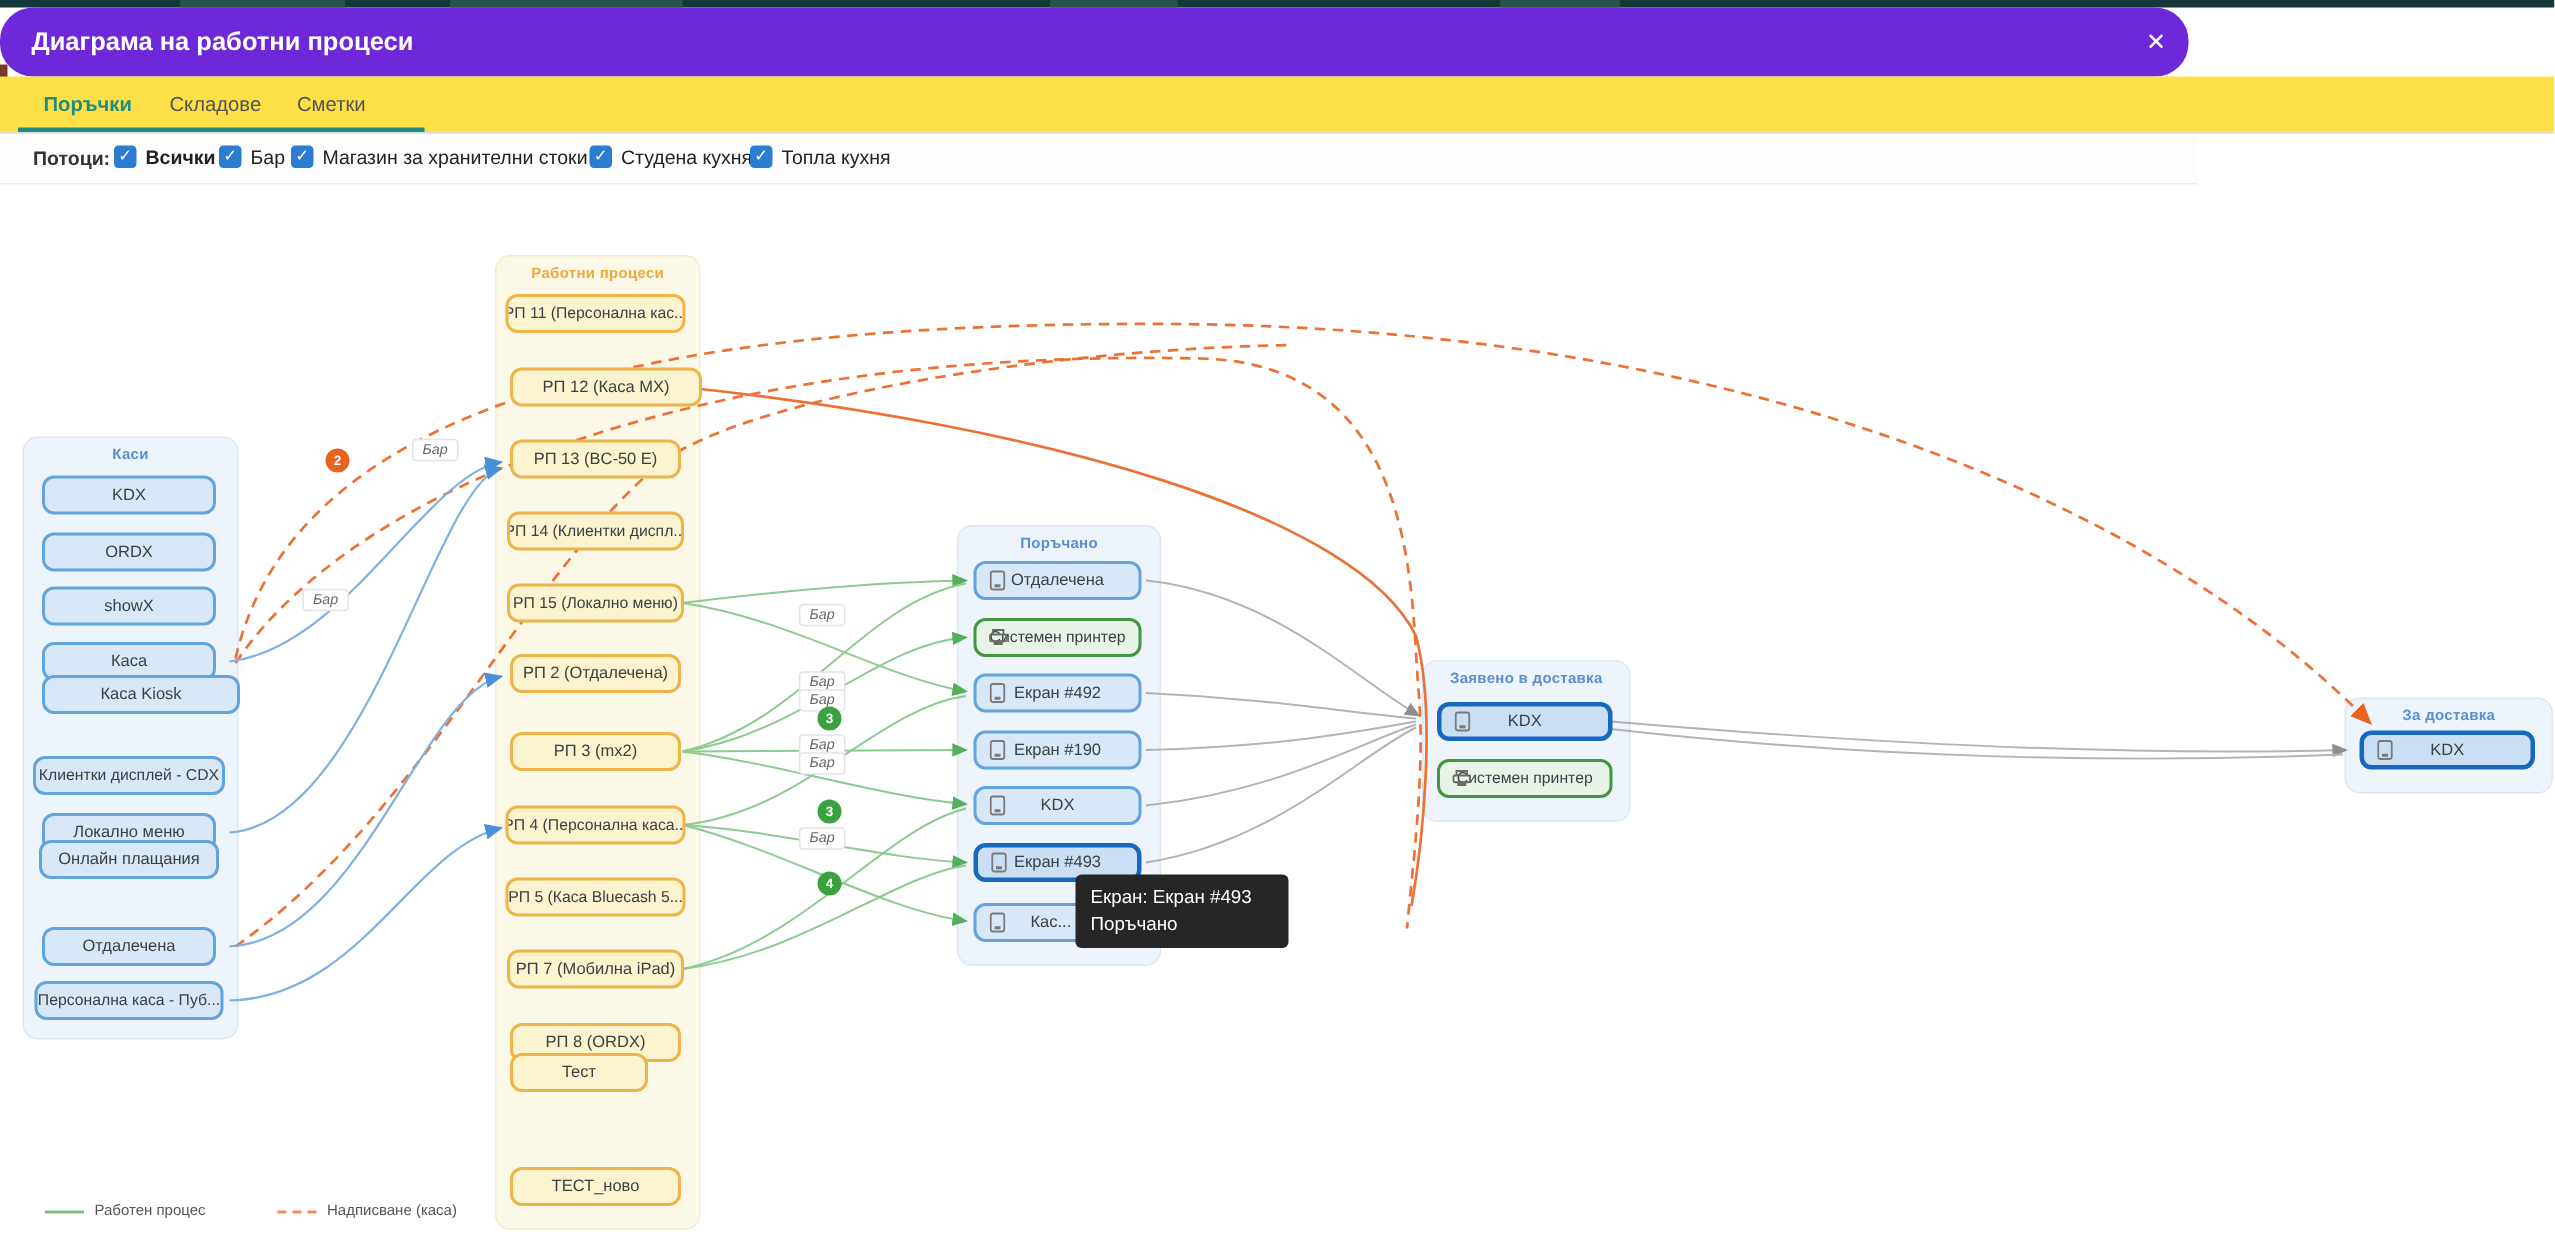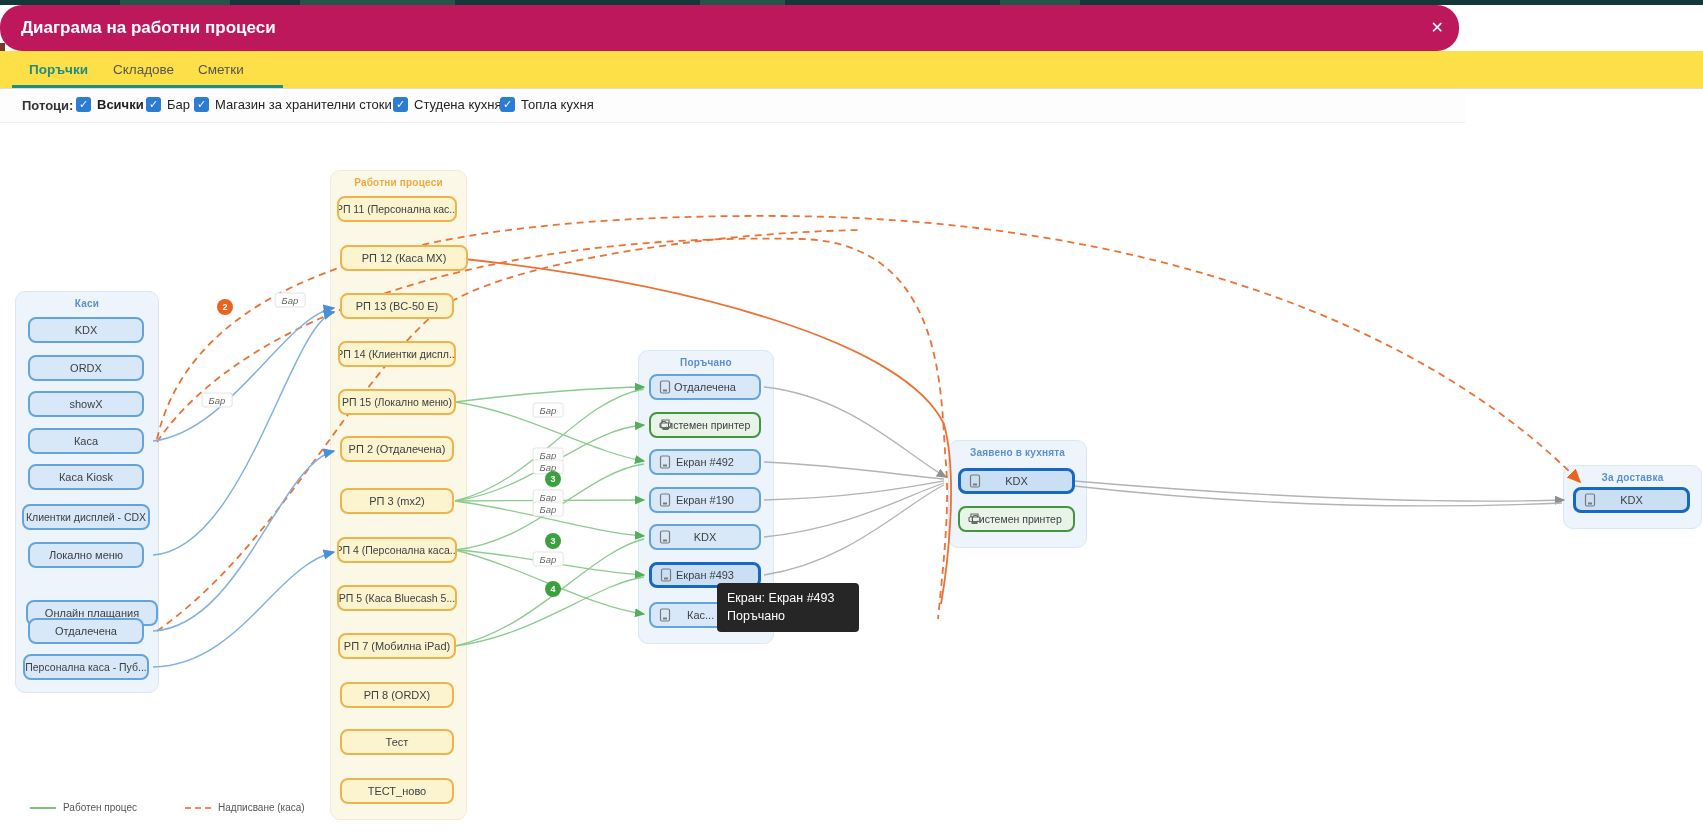--- a/index.html
+++ b/index.html
@@ -2,21 +2,21 @@
 <html><head>
 <meta charset="utf-8">
 <style>
   html,body{margin:0;padding:0;}
   body{width:1703px;height:832px;overflow:hidden;position:relative;background:#fff;
        font-family:"Liberation Sans","DejaVu Sans",sans-serif;-webkit-font-smoothing:antialiased;}
   .top-strip{position:absolute;left:0;top:0;width:1703px;height:5px;background:#14383A;}
   .top-strip .seg{position:absolute;top:0;height:5px;background:#265448;}
   .left-sliver{position:absolute;left:0;top:43px;width:5px;height:30px;background:#7A3A2A;}
 
-  .modal-header{position:absolute;left:0;top:5px;width:1459px;height:46px;background:#be185d;border-radius:22px;}
+  .modal-header{position:absolute;left:0;top:5px;width:1459px;height:46px;background:#6d28d9;border-radius:22px;}
   .modal-title{position:absolute;left:21px;top:13px;font-size:17px;font-weight:bold;color:#fff;}
   .close-btn{position:absolute;right:15px;top:13px;font-size:16px;font-weight:bold;color:#fff;cursor:pointer;}
 
   .tabs-row{position:absolute;left:0;top:51px;width:1703px;height:38px;background:#fde047;border-bottom:1px solid #DCDCDC;box-sizing:border-box;}
   .tab{position:absolute;top:11px;font-size:13.5px;color:#555;cursor:pointer;}
   .tab.active{color:#1F8E80;font-weight:bold;}
   .tab-underline{position:absolute;left:12px;bottom:0;width:271px;height:3px;background:#1F8E80;}
 
   .filter-row{position:absolute;left:0;top:90px;width:1465px;height:33px;background:#FDFDFD;border-bottom:1px solid #EDEDED;box-sizing:border-box;}
   .filter-label{position:absolute;left:22px;top:8px;font-size:13px;font-weight:bold;color:#333;}
@@ -110,21 +110,21 @@
   <div class="grp blue" style="left:15px;top:167px;width:142px;height:400px">
     <div class="grp-title">Каси</div>
   </div>
   <div class="grp yellow" style="left:330px;top:46px;width:135px;height:648px">
     <div class="grp-title">Работни процеси</div>
   </div>
   <div class="grp blue" style="left:638px;top:226px;width:134px;height:292px">
     <div class="grp-title">Поръчано</div>
   </div>
   <div class="grp blue" style="left:948px;top:316px;width:137px;height:106px">
-    <div class="grp-title">Заявено в кухнята</div>
+    <div class="grp-title">Заявено в доставка</div>
   </div>
   <div class="grp blue" style="left:1563px;top:341px;width:137px;height:62px">
     <div class="grp-title">За доставка</div>
   </div>
 
   <svg class="edges" viewBox="0 0 1703 708">
     <defs>
       <marker id="mb" markerWidth="9" markerHeight="8" refX="7" refY="3.5" orient="auto">
           <path d="M0,0L8,3.5L0,7Z" fill="#4A90D9"></path>
         </marker>
@@ -185,30 +185,30 @@
     </div>
   <div class="node" style="left:28px;top:231px;width:116px">
       <span>ORDX</span>
     </div>
   <div class="node" style="left:28px;top:267px;width:116px">
       <span>showX</span>
     </div>
   <div class="node" style="left:28px;top:304px;width:116px">
       <span>Каса</span>
     </div>
-  <div class="node" style="left:28px;top:340px;width:116px">
+  <div class="node" style="left:28px;top:326px;width:132px">
       <span>Каса Kiosk</span>
     </div>
   <div class="node" style="left:22px;top:380px;width:128px;font-size:10.5px">
       <span>Клиентки дисплей - CDX</span>
     </div>
   <div class="node" style="left:28px;top:418px;width:116px">
       <span>Локално меню</span>
     </div>
-  <div class="node" style="left:26px;top:476px;width:132px">
+  <div class="node" style="left:26px;top:436px;width:120px">
       <span>Онлайн плащания</span>
     </div>
   <div class="node" style="left:28px;top:494px;width:116px">
       <span>Отдалечена</span>
     </div>
   <div class="node" style="left:23px;top:530px;width:126px;font-size:10.5px">
       <span>Персонална каса - Пуб...</span>
     </div>
 
   <div class="node yellow" style="left:337px;top:72px;width:120px;font-size:10.5px">
@@ -237,21 +237,21 @@
     </div>
   <div class="node yellow" style="left:337px;top:461px;width:120px;font-size:10.5px">
       <span>РП 5 (Каса Bluecash 5...</span>
     </div>
   <div class="node yellow" style="left:338px;top:509px;width:118px">
       <span>РП 7 (Мобилна iPad)</span>
     </div>
   <div class="node yellow" style="left:340px;top:558px;width:114px">
       <span>РП 8 (ORDX)</span>
     </div>
-  <div class="node yellow" style="left:340px;top:605px;width:114px">
+  <div class="node yellow" style="left:340px;top:578px;width:92px">
       <span>Тест</span>
     </div>
   <div class="node yellow" style="left:340px;top:654px;width:114px">
       <span>ТЕСТ_ново</span>
     </div>
 
   <div class="node" style="left:649px;top:250px;width:112px">
     <span class="ic">
         <svg width="12" height="14" viewBox="0 0 12 14">
           <rect x="1.5" y="1" width="9" height="12" rx="1.5" fill="none" stroke="#7A7A7A" stroke-width="1.2"></rect>

